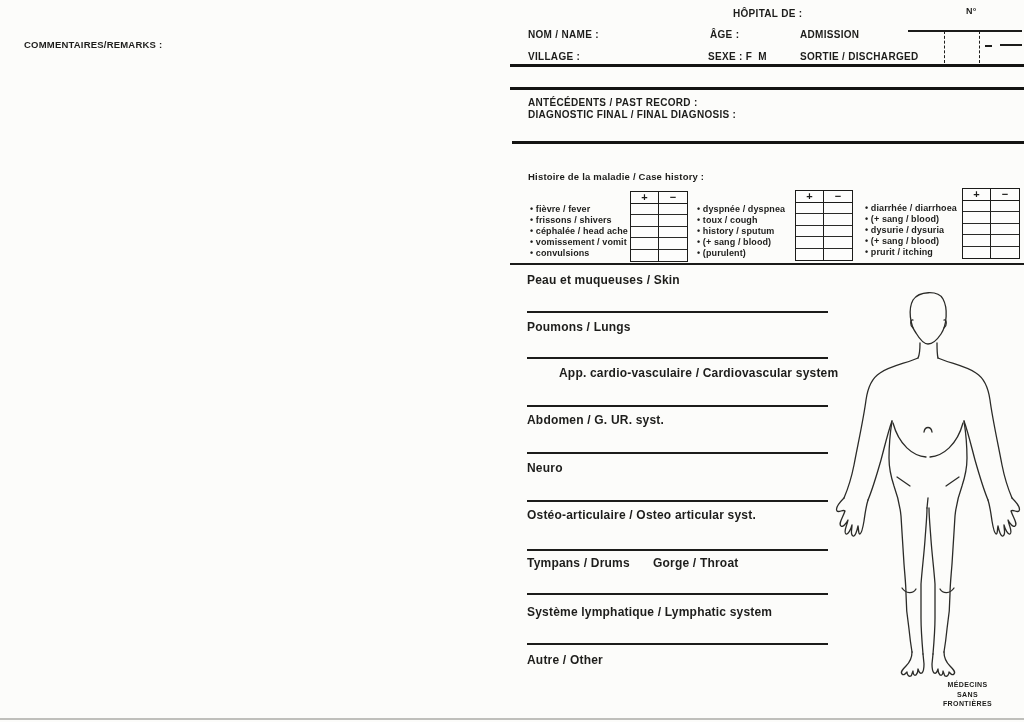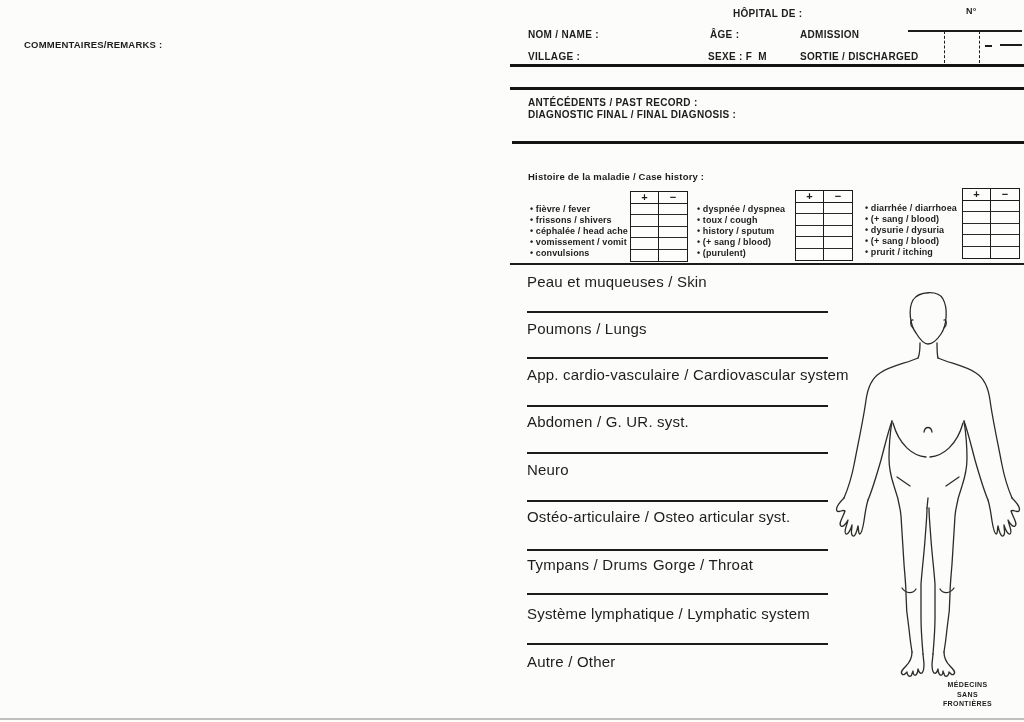--- a/index.html
+++ b/index.html
@@ -26,21 +26,21 @@
   .sym::before{content:"• ";font-size:9px;}
   .score-table{
     position:absolute;width:56px;height:69px;
     border:1.6px solid #1c1c1a;background:#fdfdfc;
     display:grid;grid-template-columns:1fr 1fr;grid-template-rows:repeat(6,1fr);
   }
   .st-cell{border-right:1.4px solid #1c1c1a;border-bottom:1.2px solid #2a2a28;}
   .st-cell:nth-child(2n){border-right:none;}
   .st-cell:nth-last-child(-n+2){border-bottom:none;}
   .st-head{font-size:11px;font-weight:700;text-align:center;line-height:10px;border-bottom:1.5px solid #1c1c1a;}
-  .sec-label{position:absolute;left:527px;font-size:15px;font-weight:400;letter-spacing:.2px;white-space:nowrap;}
+  .sec-label{position:absolute;left:527px;font-size:12px;font-weight:700;letter-spacing:.2px;white-space:nowrap;}
   .sec-line{position:absolute;left:527px;width:301px;height:1.5px;background:#1c1c1a;}
   .logo{position:absolute;left:925px;top:680px;width:85px;text-align:center;}
   .logo div{font-size:7px;font-weight:700;letter-spacing:.4px;line-height:9.5px;}
   .scan-edge{position:absolute;left:0;top:718px;width:1024px;height:1.5px;background:#bfbfbb;}
 </style>
 </head>
 <body>
 
 <div class="screen">
 
@@ -136,21 +136,21 @@
     <div class="st-cell"></div>
       <div class="st-cell"></div>
   </div>
 
   <div class="hline2" style="left:510px;top:263px;width:514px;"></div>
 
   <div class="sec-label" style="top:273px;">Peau et muqueuses / Skin</div>
   <div class="sec-line" style="top:311px;"></div>
   <div class="sec-label" style="top:320px;">Poumons / Lungs</div>
   <div class="sec-line" style="top:357px;"></div>
-  <div class="sec-label" style="top:366px;">App. cardio-vasculaire / Cardiovascular system</div>
+  <div class="sec-label" style="top:366px;margin-left:32px;">App. cardio-vasculaire / Cardiovascular system</div>
   <div class="sec-line" style="top:405px;"></div>
   <div class="sec-label" style="top:413px;">Abdomen / G. UR. syst.</div>
   <div class="sec-line" style="top:452px;"></div>
   <div class="sec-label" style="top:461px;">Neuro</div>
   <div class="sec-line" style="top:500px;"></div>
   <div class="sec-label" style="top:508px;">Ostéo-articulaire / Osteo articular syst.</div>
   <div class="sec-line" style="top:549px;"></div>
   <div class="sec-label" style="top:556px;">Tympans / Drums</div>
   <div class="sec-label" style="top:556px;left:653px;">Gorge / Throat</div>
   <div class="sec-line" style="top:593px;"></div>

